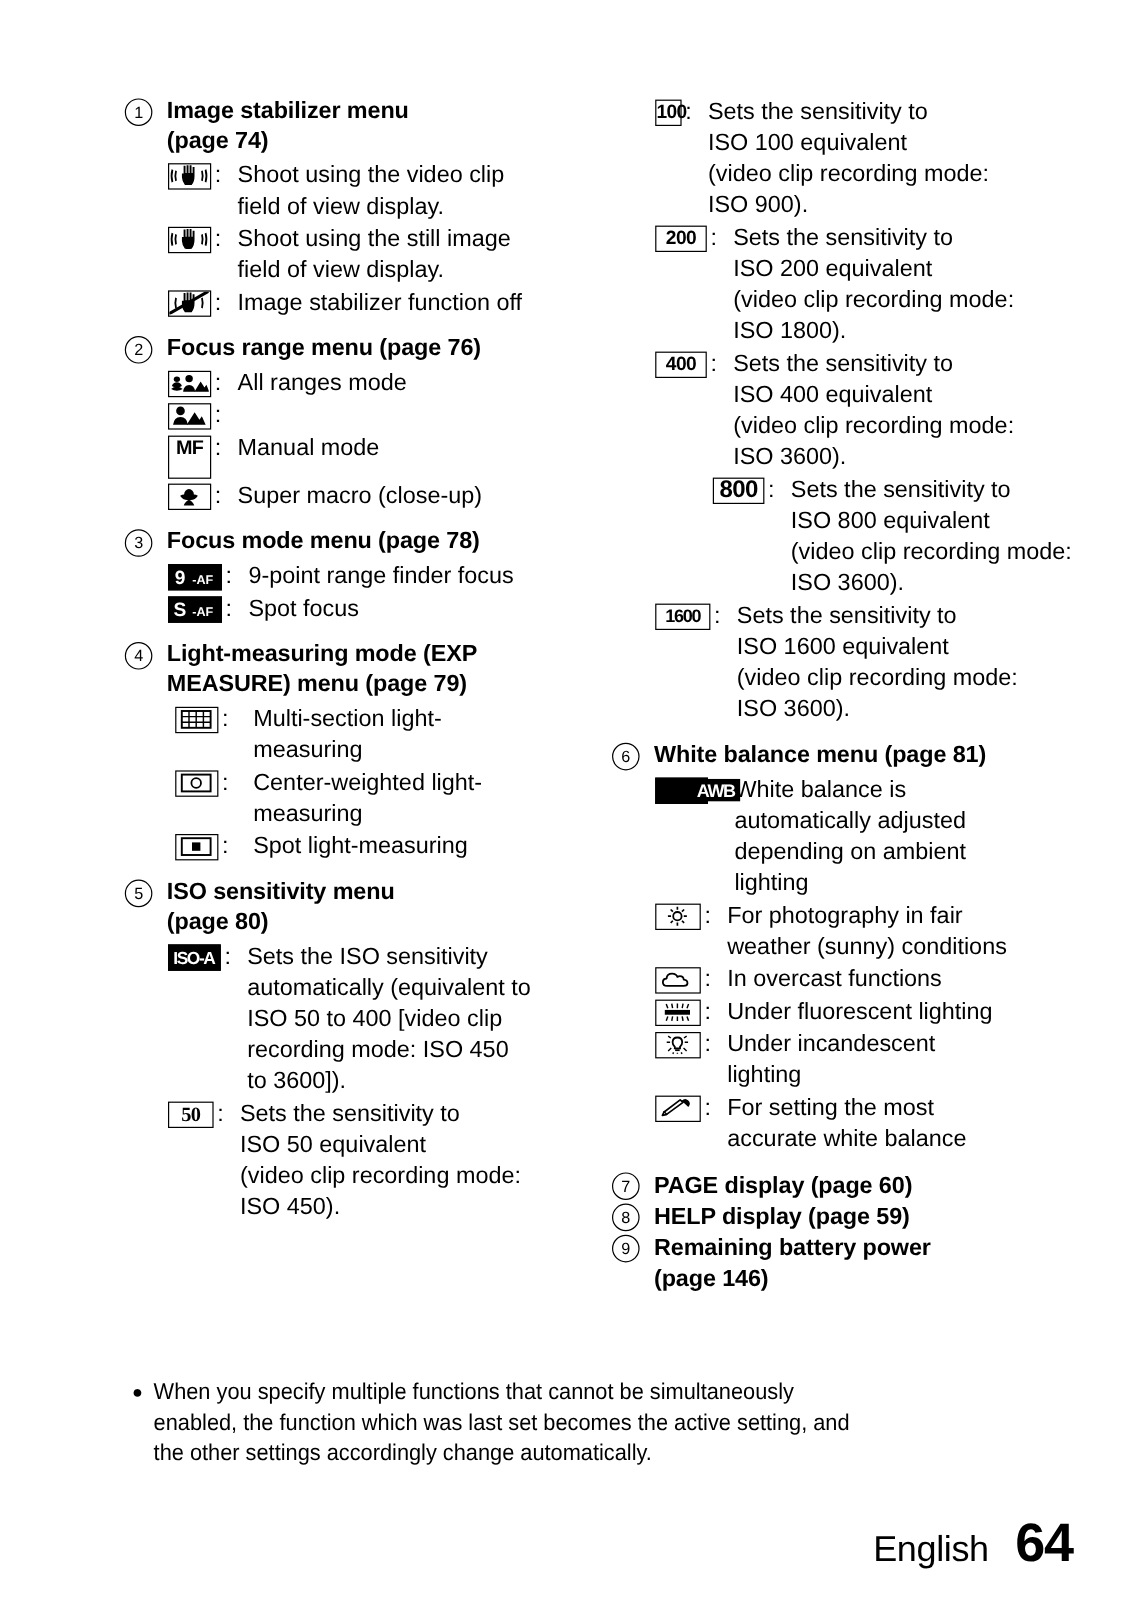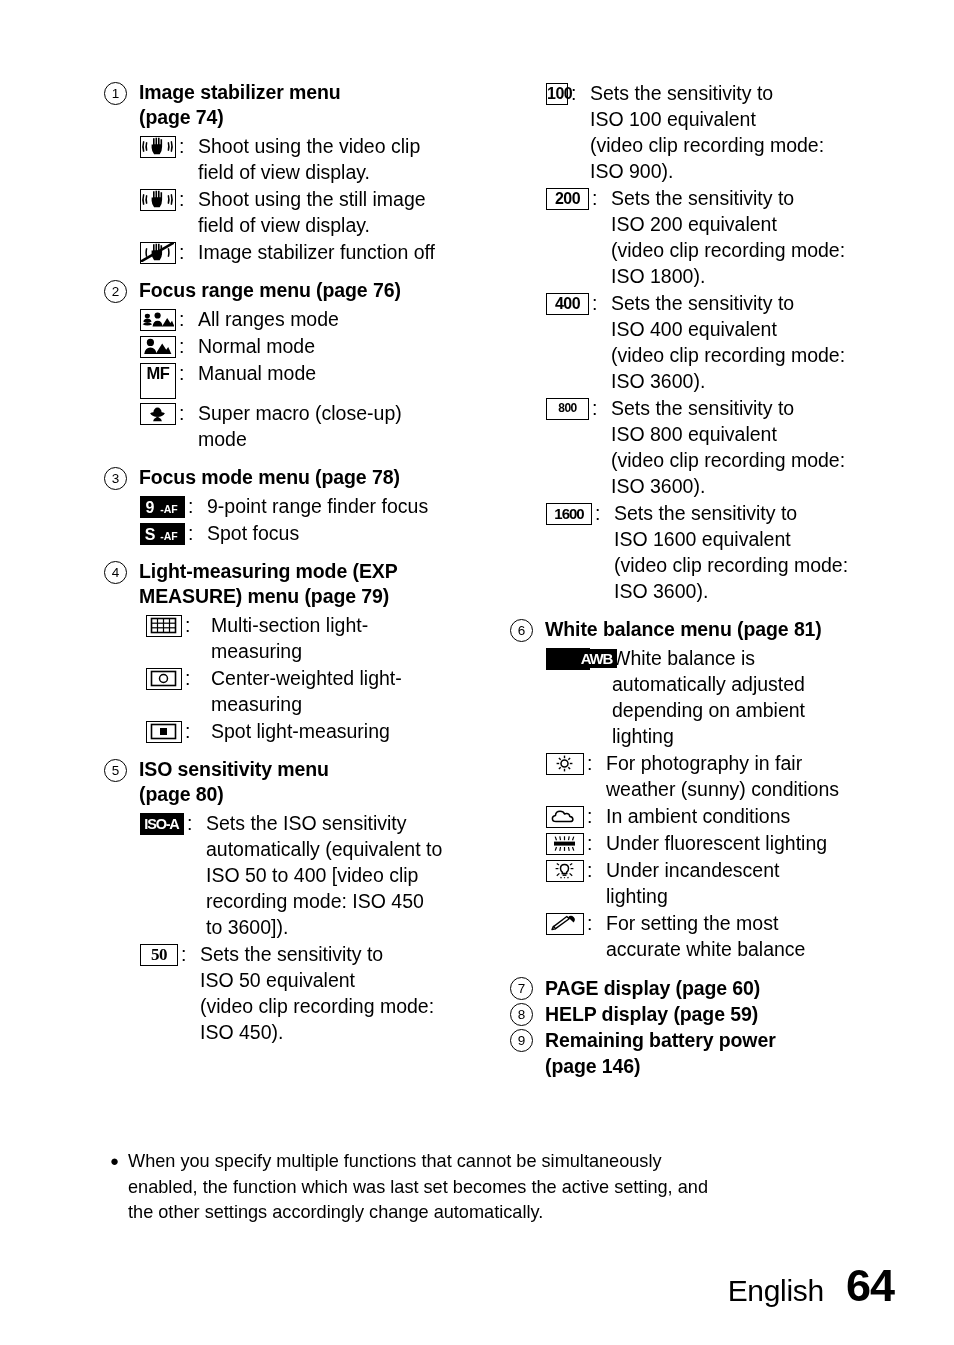--- a/index.html
+++ b/index.html
@@ -287,23 +287,20 @@
                 <svg width="33" height="19" viewBox="0 0 33 19">
                   <g fill="#000">
                     <circle cx="9.4" cy="5.4" r="3.6"></circle>
                     <path d="M3.2 17 q0.8 -6.6 6.2 -6.6 t6.2 6.6 z"></path>
                     <path d="M14.6 17 l6.6 -10.4 l4 6.2 l2 -2.9 l3.2 7.1 z"></path>
                   </g>
                 </svg>
               </span>
             </div>
             <div class="colon">:</div>
-            <div class="desc">
-              <span class="ln">Normal mode</span>
-            </div>
           </div>
 
           <div class="row">
             <div class="icon-cell">
               <span class="ico txt" style="width:36px;height:36px;font-size:16.5px;line-height:19px;">MF</span>
             </div>
             <div class="colon">:</div>
             <div class="desc">
               <span class="ln">Manual mode</span>
             </div>
@@ -318,21 +315,20 @@
                     <path d="M16.5 12.6 q-5 0.6 -7.4 -3.4 q3.8 -2.4 7.4 0.6 z"></path>
                     <path d="M16.5 12.6 q5 0.6 7.4 -3.4 q-3.8 -2.4 -7.4 0.6 z"></path>
                     <path d="M16.5 12.4 q-3.4 1.6 -4.4 4.8 h8.8 q-1 -3.2 -4.4 -4.8 z"></path>
                   </g>
                 </svg>
               </span>
             </div>
             <div class="colon">:</div>
             <div class="desc">
               <span class="ln">Super macro (close-up)</span>
-              <span class="ln">mode</span>
             </div>
           </div>
 
         </div>
       </div>
 
       <div class="section">
         <div class="sec-head">
           <div class="circnum">3</div>
           <div class="sec-title">
@@ -528,21 +524,21 @@
             <div class="desc">
               <span class="ln">Sets the sensitivity to</span>
               <span class="ln">ISO 400 equivalent</span>
               <span class="ln">(video clip recording mode:</span>
               <span class="ln">ISO 3600).</span>
             </div>
           </div>
 
           <div class="row">
             <div class="icon-cell">
-              <span class="ico txt" style="width:43px;height:22px;font-size:12px;line-height:19px;">800</span>
+              <span class="ico txt" style="width:43px;height:22px;font-size:20px;line-height:19px;margin-left:48px;">800</span>
             </div>
             <div class="colon">:</div>
             <div class="desc">
               <span class="ln">Sets the sensitivity to</span>
               <span class="ln">ISO 800 equivalent</span>
               <span class="ln">(video clip recording mode:</span>
               <span class="ln">ISO 3600).</span>
             </div>
           </div>
 
@@ -617,21 +613,21 @@
           <div class="row">
             <div class="icon-cell">
               <span class="ico" style="width:38px;height:22px;">
                 <svg width="35" height="19" viewBox="0 0 35 19">
                   <path d="M9 14.6 q-3.6 0 -3.6 -3.1 q0 -2.8 3.1 -3.1 q0.2 -4.1 4.6 -4.1 q3.4 0 4.4 2.8 q0.9 -0.7 2.1 -0.7 q2.9 0 3.2 3 q3.1 0.2 3.1 3 q0 2.2 -3.1 2.2 z" fill="none" stroke="#000" stroke-width="1.5" stroke-linejoin="round"></path>
                 </svg>
               </span>
             </div>
             <div class="colon">:</div>
             <div class="desc">
-              <span class="ln">In ambient conditions</span>
+              <span class="ln">In overcast functions</span>
             </div>
           </div>
 
           <div class="row">
             <div class="icon-cell">
               <span class="ico" style="width:38px;height:22px;">
                 <svg width="35" height="19" viewBox="0 0 35 19">
                   <rect x="7" y="7.6" width="21" height="4" fill="#000"></rect>
                   <g stroke="#000" stroke-width="1.2">
                     <line x1="9.5" y1="6.2" x2="8.2" y2="2.6"></line>

